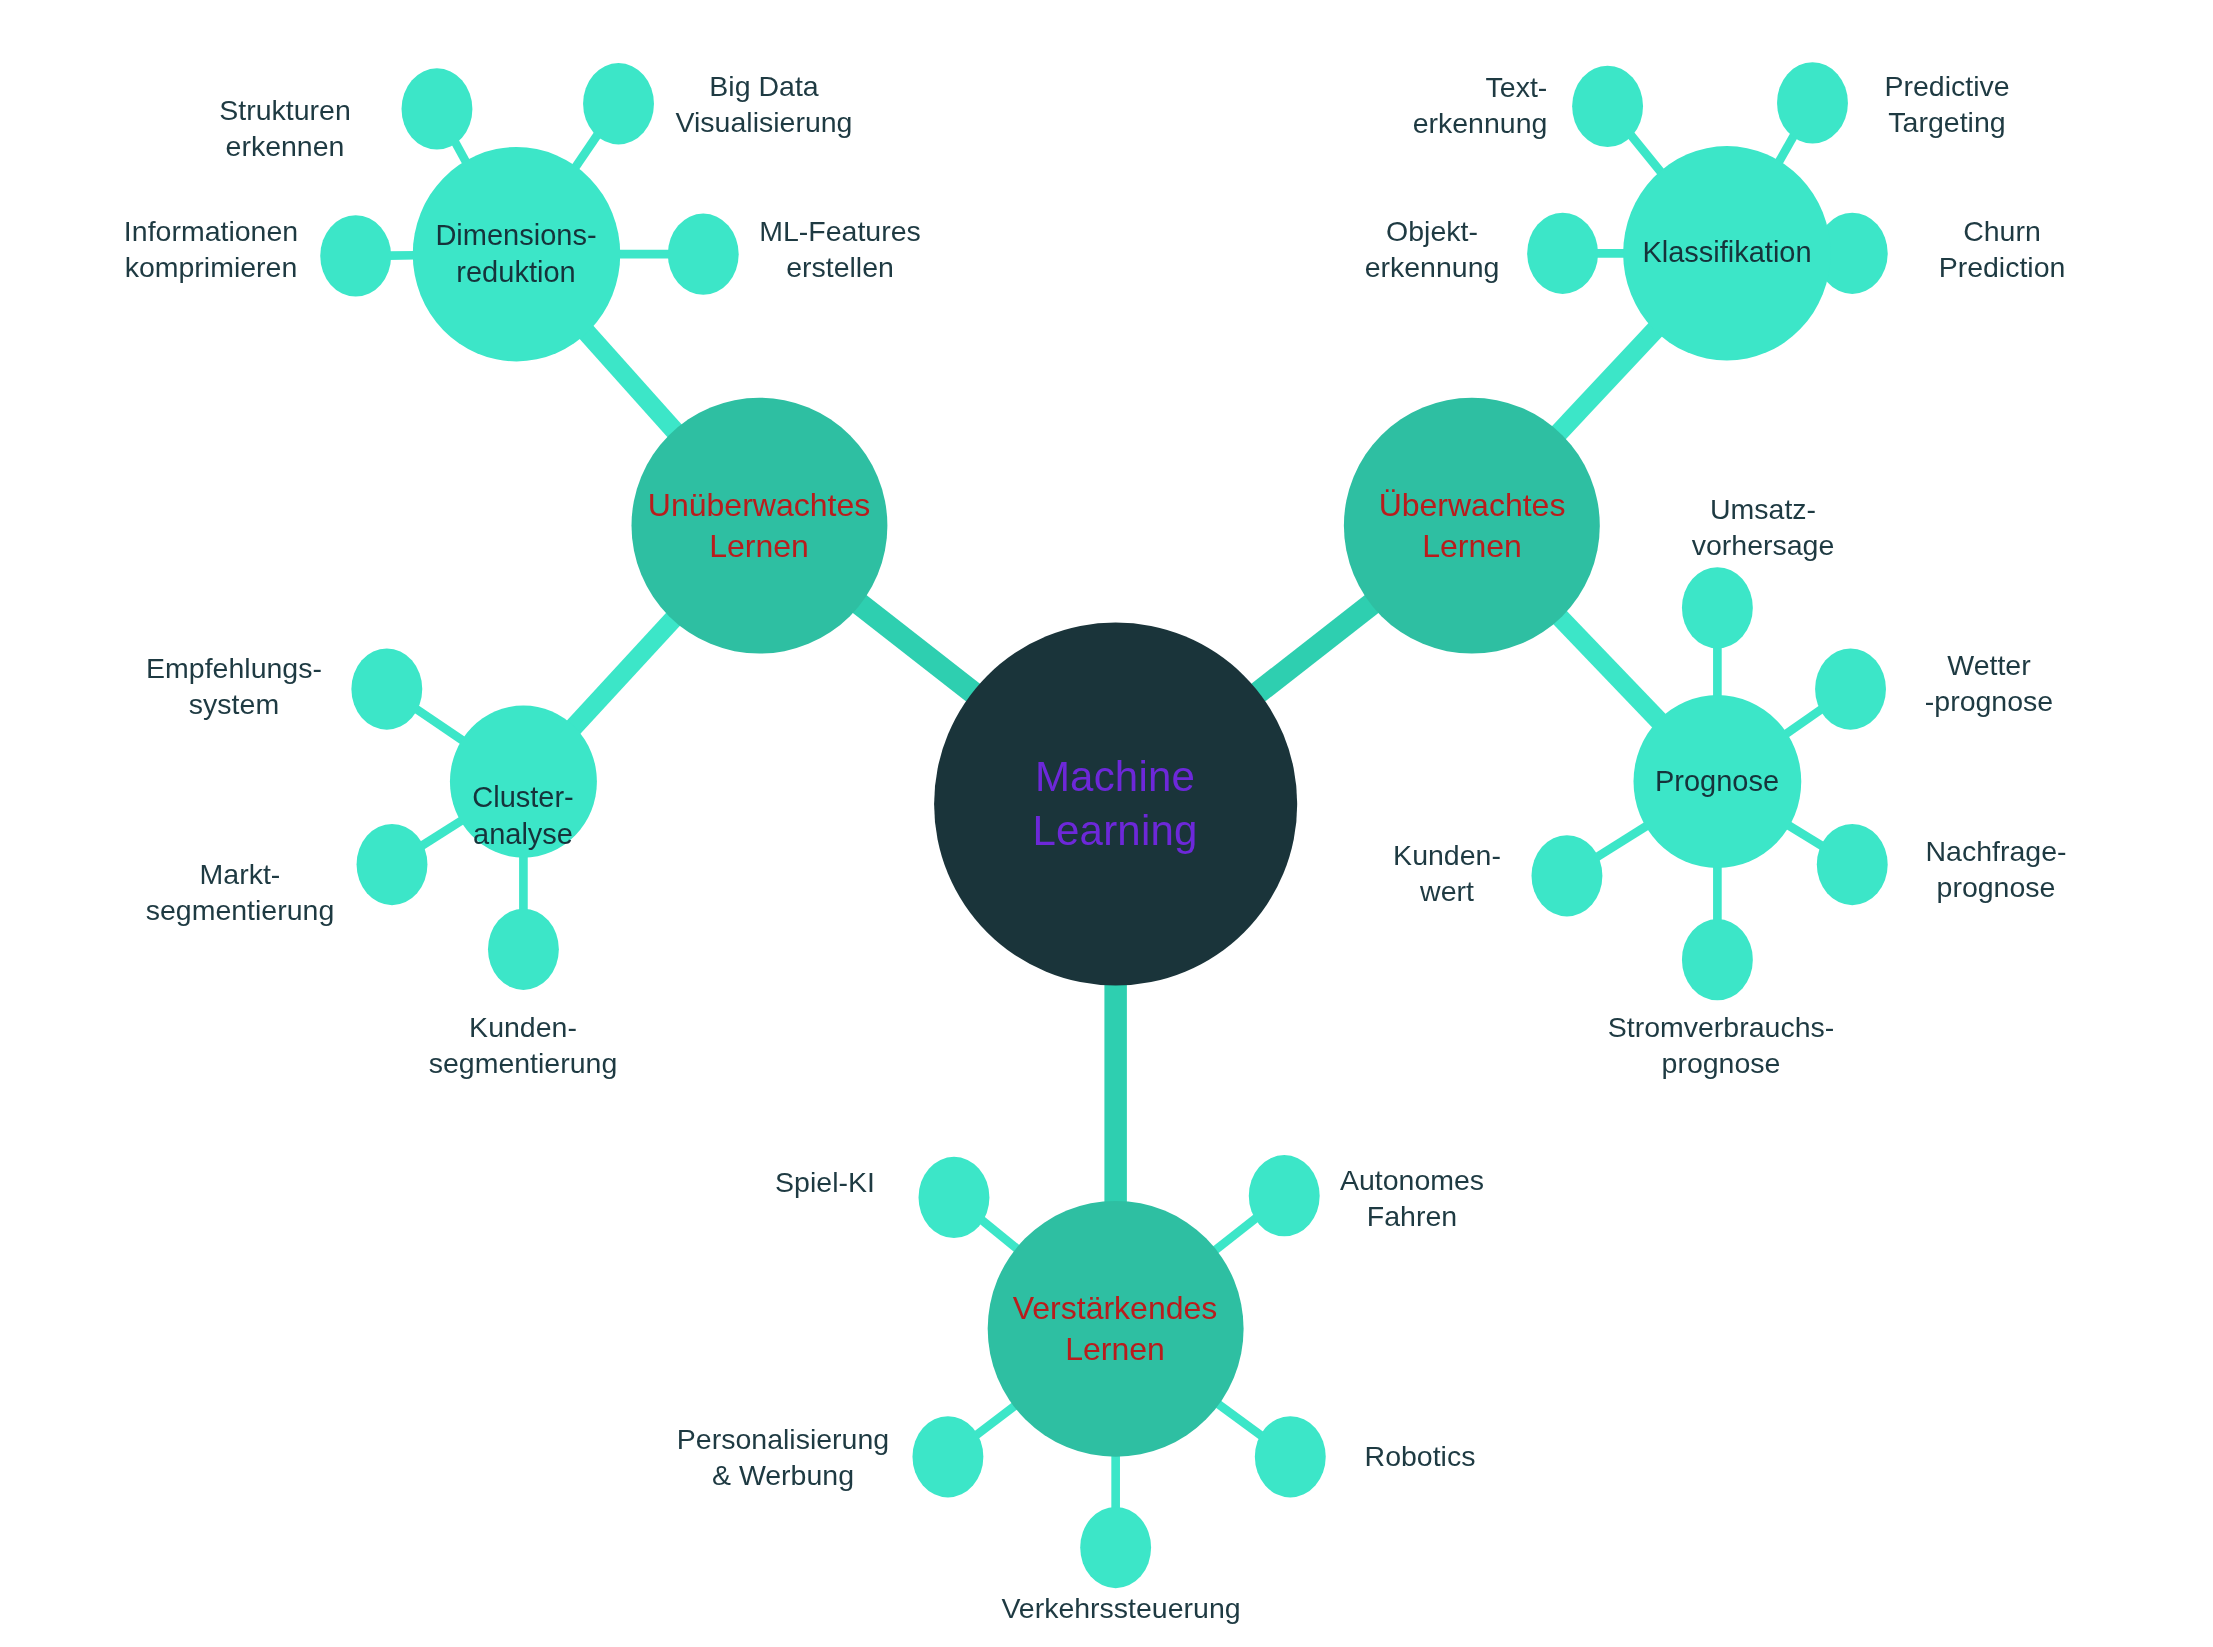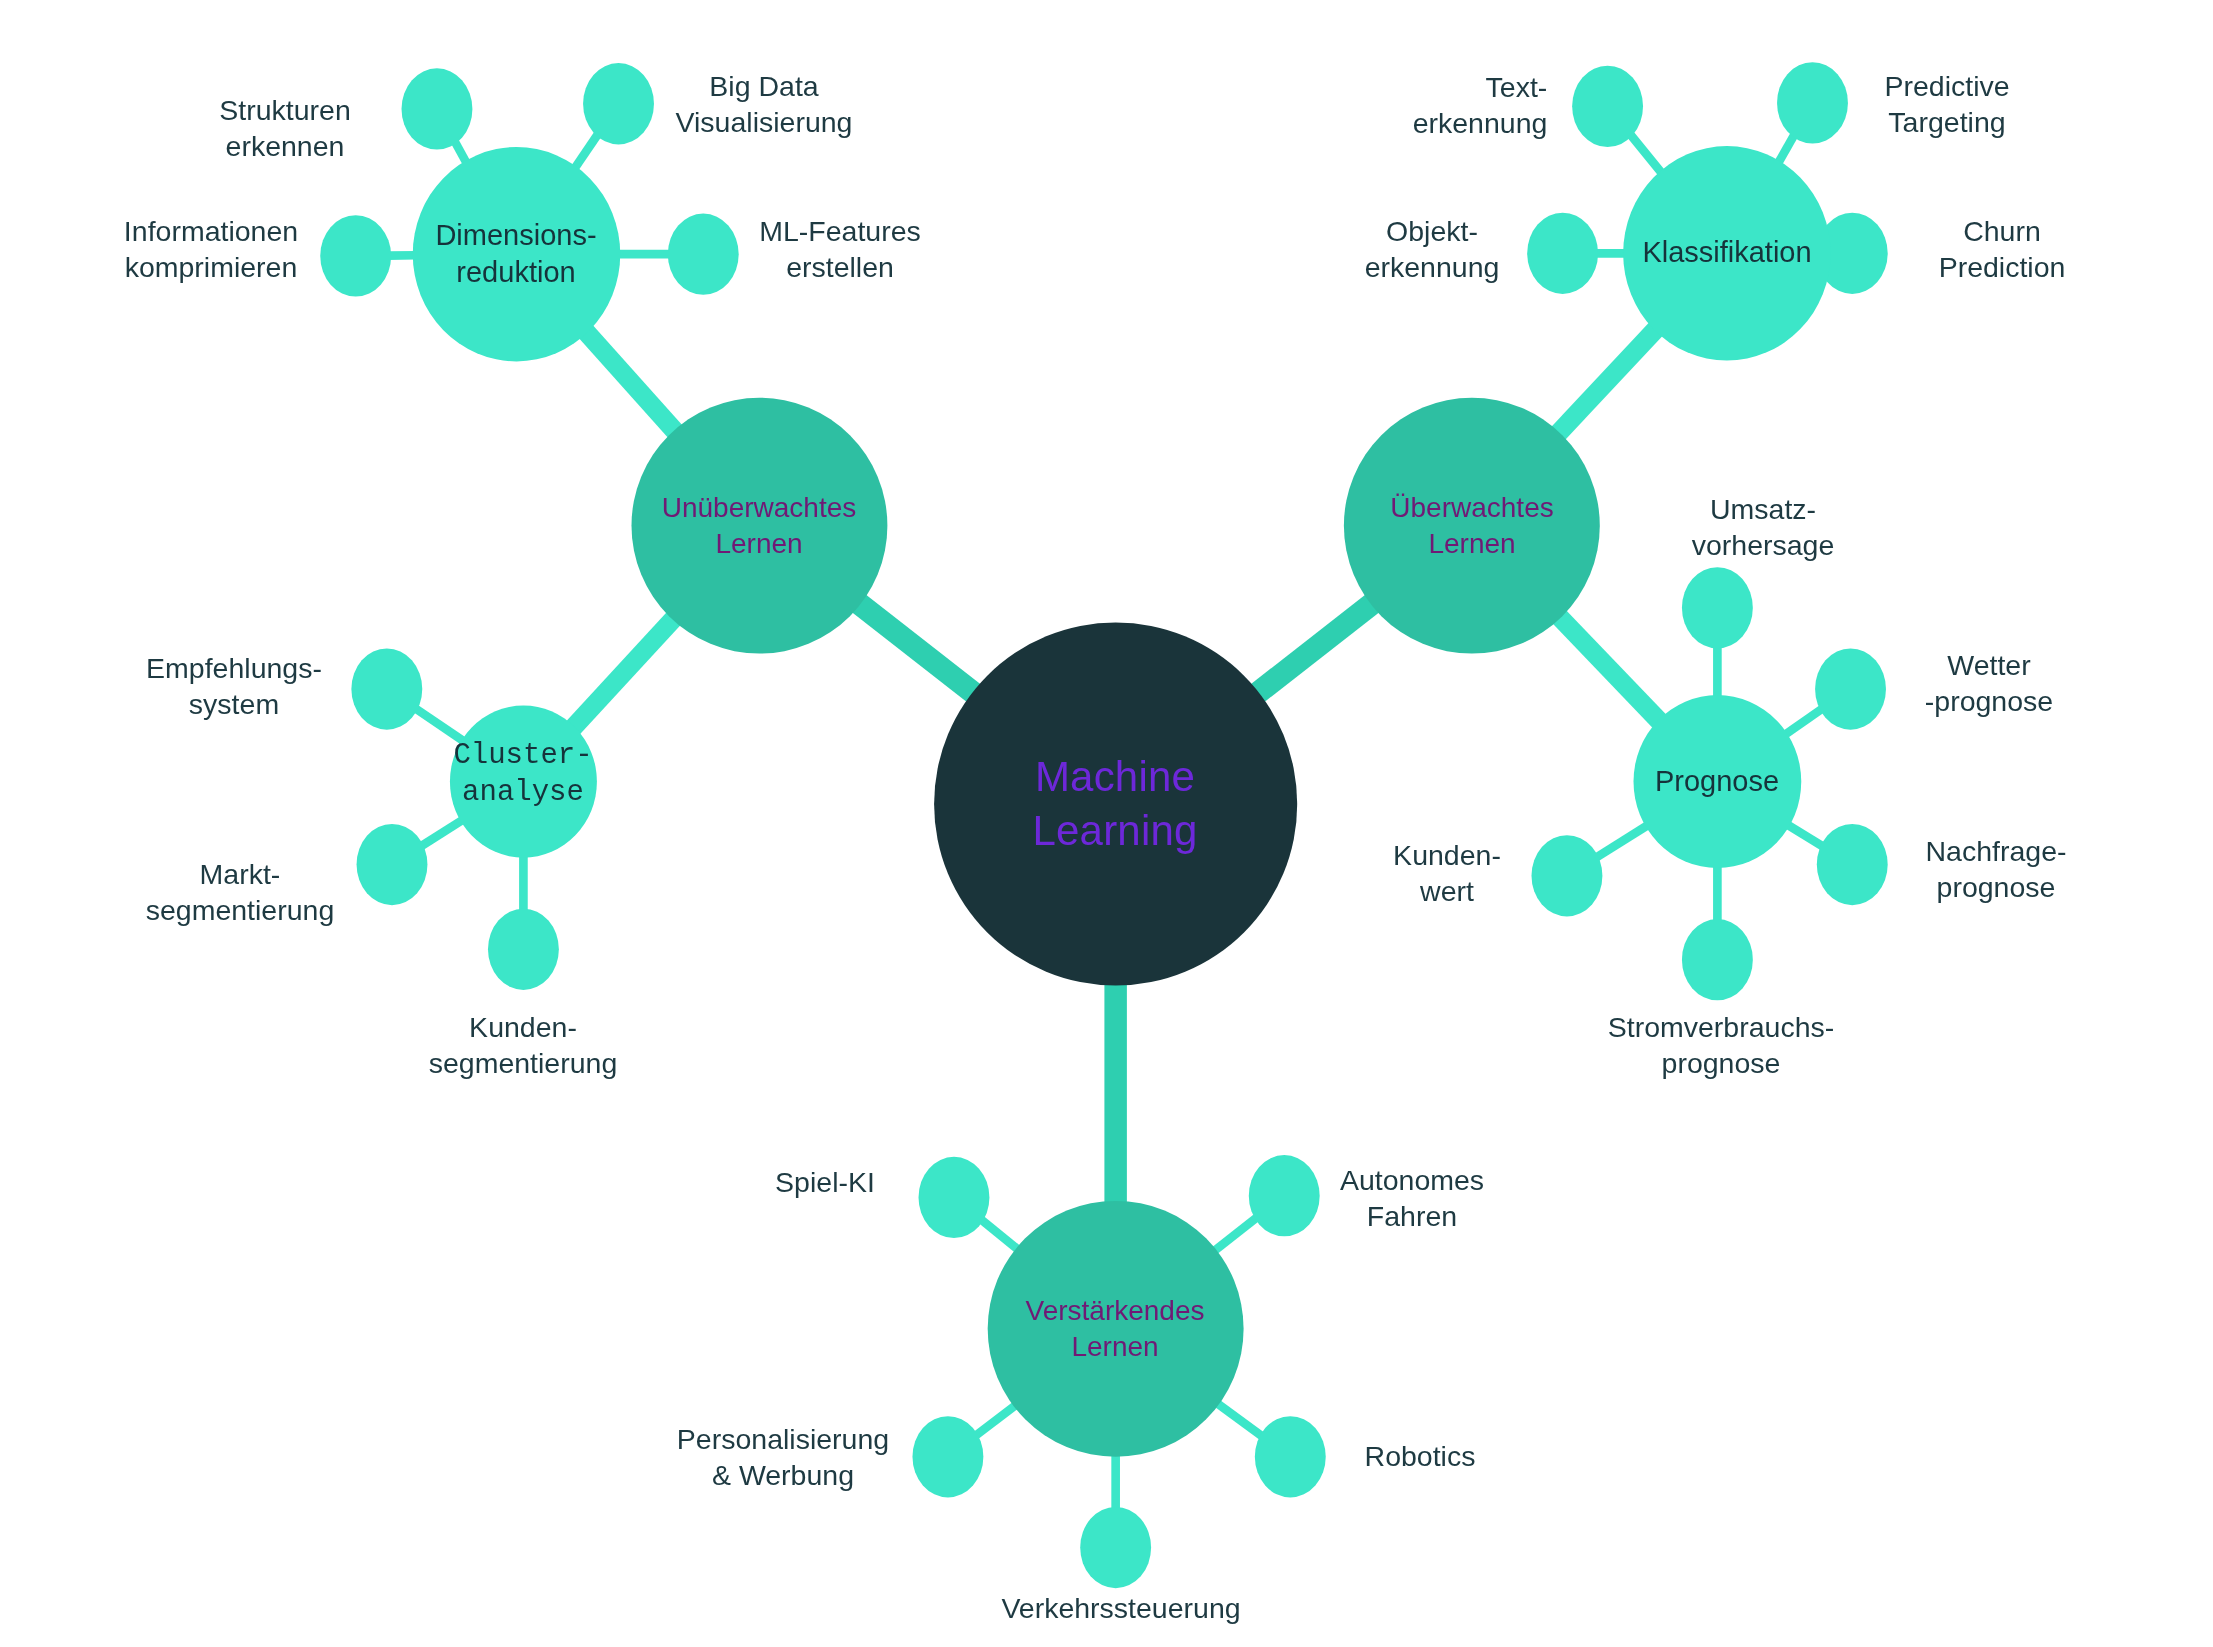--- a/index.html
+++ b/index.html
@@ -16,21 +16,21 @@
     text-align:center;
     line-height:1.28;
     pointer-events:none;
     white-space:pre-line;
     transform:translate(-50%,-50%);
   }
   .lbl-center{
     color:#6d28d9;font-size:42px;font-weight:400;letter-spacing:0.2px;
   }
   .lbl-branch{
-    color:#701a75;font-size:28px;font-weight:400;
+    color:#b91c1c;font-size:32px;font-weight:400;
   }
   .lbl-sub{
     color:#16333b;font-size:29px;font-weight:400;
   }
   .lbl-leaf{
     color:#1e3a42;font-size:28.5px;font-weight:400;
   }
 </style>
 </head>
 <body>
@@ -107,21 +107,21 @@
       <div class="node-label lbl-sub" style="left: 516px; top: 254px;">Dimensions-
 reduktion</div>
       <div class="node-label lbl-leaf" style="left: 285px; top: 105px; margin-top: 23px;">Strukturen
 erkennen</div>
       <div class="node-label lbl-leaf" style="left: 764px; top: 104px;">Big Data
 Visualisierung</div>
       <div class="node-label lbl-leaf" style="left: 211px; top: 249px;">Informationen
 komprimieren</div>
       <div class="node-label lbl-leaf" style="left: 840px; top: 249px;">ML-Features
 erstellen</div>
-      <div class="node-label lbl-sub" style="left: 523px; top: 774px; font-family: Liberation Mono, monospace;">Cluster-
+      <div class="node-label lbl-sub" style="left: 523px; top: 816px;">Cluster-
 analyse</div>
       <div class="node-label lbl-leaf" style="left: 234px; top: 686px;">Empfehlungs-
 system</div>
       <div class="node-label lbl-leaf" style="left: 240px; top: 892px;">Markt-
 segmentierung</div>
       <div class="node-label lbl-leaf" style="left: 523px; top: 1045px;">Kunden-
 segmentierung</div>
       <div class="node-label lbl-branch" style="left: 1472px; top: 526px;">Überwachtes
 Lernen</div>
       <div class="node-label lbl-sub" style="left: 1727px; top: 253px;">Klassifikation</div>

